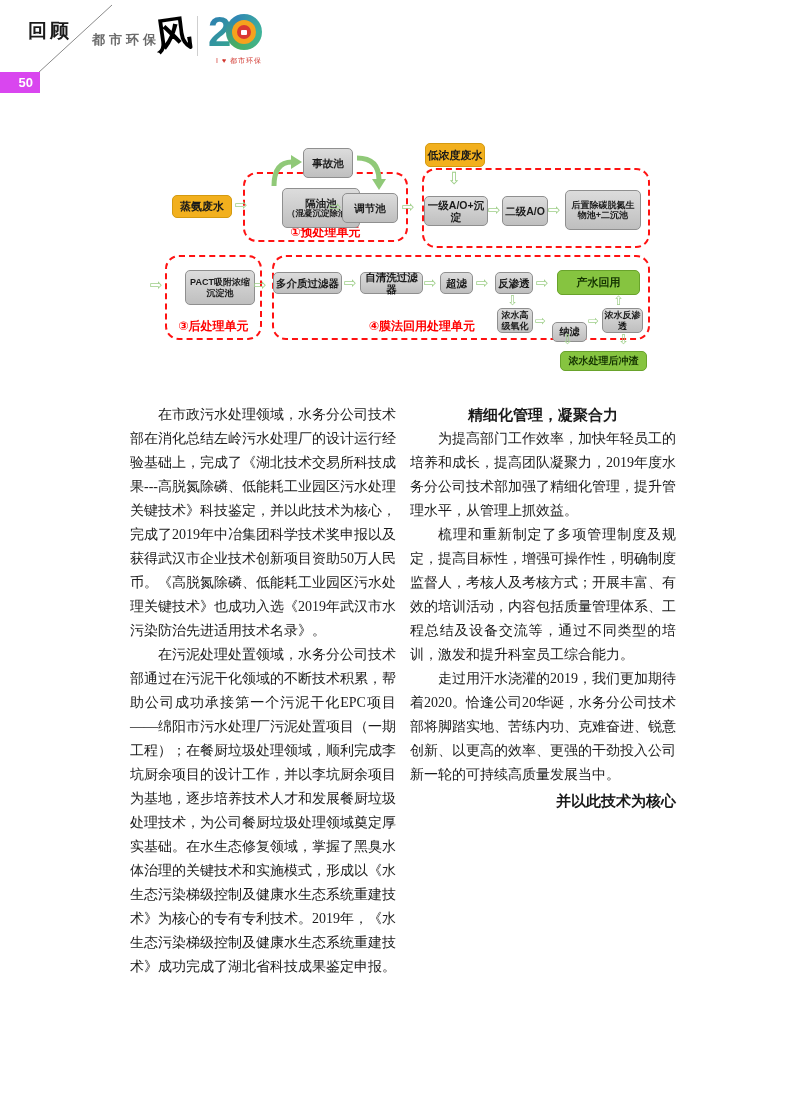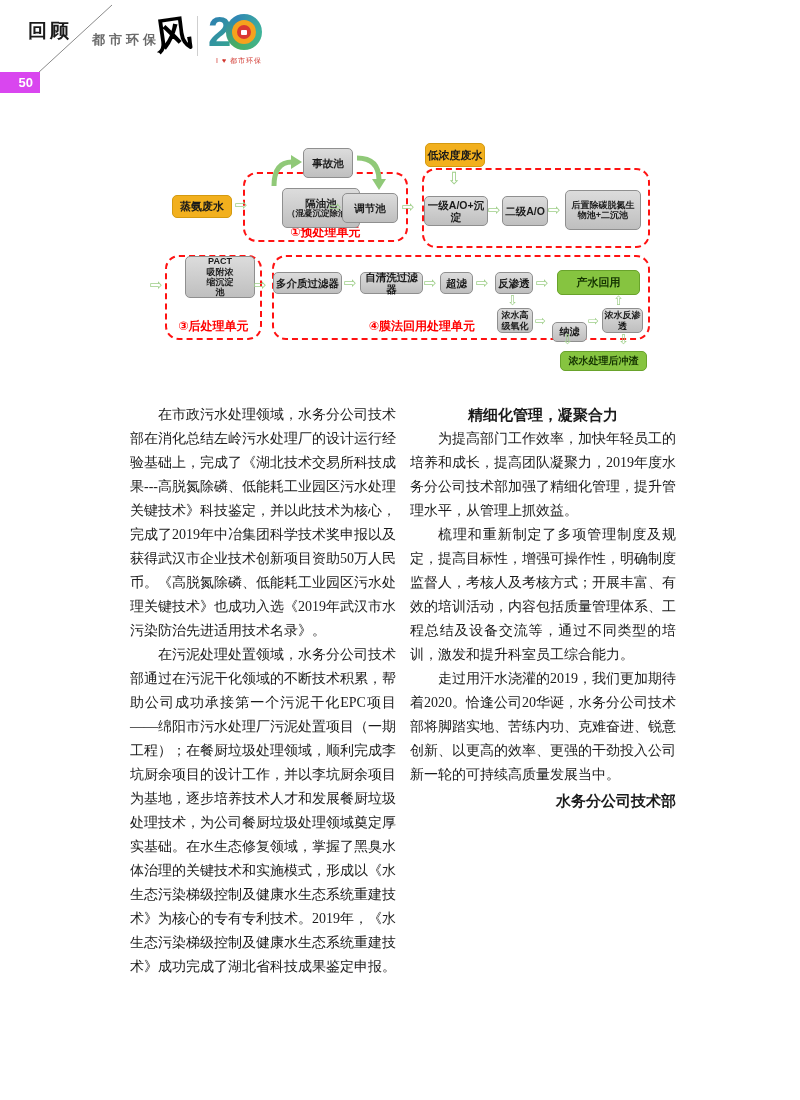--- a/index.html
+++ b/index.html
@@ -107,21 +107,21 @@
   <div class="node" style="left:155px;top:16px;width:50px;height:30px;">事故池</div>
   <div class="node" style="left:104px;top:56px;width:78px;height:40px;margin-left:30px;">
     <span>隔油池</span>
     <span class="sub">（混凝沉淀除油）</span>
   </div>
   <div class="node" style="left:194px;top:61px;width:56px;height:30px;">调节池</div>
   <div class="node" style="left:276px;top:64px;width:64px;height:30px;">一级A/O+沉淀</div>
   <div class="node" style="left:354px;top:64px;width:46px;height:30px;">二级A/O</div>
   <div class="node fs9" style="left:417px;top:58px;width:76px;height:40px;padding:2px;">后置除碳脱氮生物池+二沉池</div>
 
-  <div class="node fs9" style="left:37px;top:124px;width:70px;height:35px;padding:20px;">PACT吸附浓缩沉淀池</div>
+  <div class="node fs9" style="left:37px;top:138px;width:70px;height:35px;padding:2px;">PACT吸附浓缩沉淀池</div>
   <div class="node" style="left:125px;top:140px;width:69px;height:22px;">多介质过滤器</div>
   <div class="node" style="left:212px;top:140px;width:63px;height:22px;">自清洗过滤器</div>
   <div class="node" style="left:292px;top:140px;width:33px;height:22px;">超滤</div>
   <div class="node" style="left:347px;top:140px;width:38px;height:22px;">反渗透</div>
   <div class="node fs9" style="left:349px;top:176px;width:36px;height:25px;padding:1px;">浓水高级氧化</div>
   <div class="node fs10" style="left:404px;top:180px;width:35px;height:20px;margin-top:10px;">纳滤</div>
   <div class="node fs9" style="left:454px;top:176px;width:41px;height:25px;padding:1px;">浓水反渗透</div>
 
   <div class="out" style="left:409px;top:138px;width:83px;height:25px;">产水回用</div>
   <div class="out fs10" style="left:412px;top:219px;width:87px;height:20px;">浓水处理后冲渣</div>
@@ -158,14 +158,14 @@
 <div class="col col-left">
   <p>在市政污水处理领域，水务分公司技术部在消化总结左岭污水处理厂的设计运行经验基础上，完成了《湖北技术交易所科技成果---高脱氮除磷、低能耗工业园区污水处理关键技术》科技鉴定，并以此技术为核心，完成了2019年中冶集团科学技术奖申报以及获得武汉市企业技术创新项目资助50万人民币。《高脱氮除磷、低能耗工业园区污水处理关键技术》也成功入选《2019年武汉市水污染防治先进适用技术名录》。</p>
   <p>在污泥处理处置领域，水务分公司技术部通过在污泥干化领域的不断技术积累，帮助公司成功承接第一个污泥干化EPC项目——绵阳市污水处理厂污泥处置项目（一期工程）；在餐厨垃圾处理领域，顺利完成李坑厨余项目的设计工作，并以李坑厨余项目为基地，逐步培养技术人才和发展餐厨垃圾处理技术，为公司餐厨垃圾处理领域奠定厚实基础。在水生态修复领域，掌握了黑臭水体治理的关键技术和实施模式，形成以《水生态污染梯级控制及健康水生态系统重建技术》为核心的专有专利技术。2019年，《水生态污染梯级控制及健康水生态系统重建技术》成功完成了湖北省科技成果鉴定申报。</p>
 </div>
 
 <div class="col col-right">
   <p class="col-heading">精细化管理，凝聚合力</p>
   <p>为提高部门工作效率，加快年轻员工的培养和成长，提高团队凝聚力，2019年度水务分公司技术部加强了精细化管理，提升管理水平，从管理上抓效益。</p>
   <p>梳理和重新制定了多项管理制度及规定，提高目标性，增强可操作性，明确制度监督人，考核人及考核方式；开展丰富、有效的培训活动，内容包括质量管理体系、工程总结及设备交流等，通过不同类型的培训，激发和提升科室员工综合能力。</p>
   <p>走过用汗水浇灌的2019，我们更加期待着2020。恰逢公司20华诞，水务分公司技术部将脚踏实地、苦练内功、克难奋进、锐意创新、以更高的效率、更强的干劲投入公司新一轮的可持续高质量发展当中。</p>
-  <p class="signature">水务分公司技术部</p>
+  <p class="signature">并以此技术为核心</p>
 </div>
 
 </body></html>

